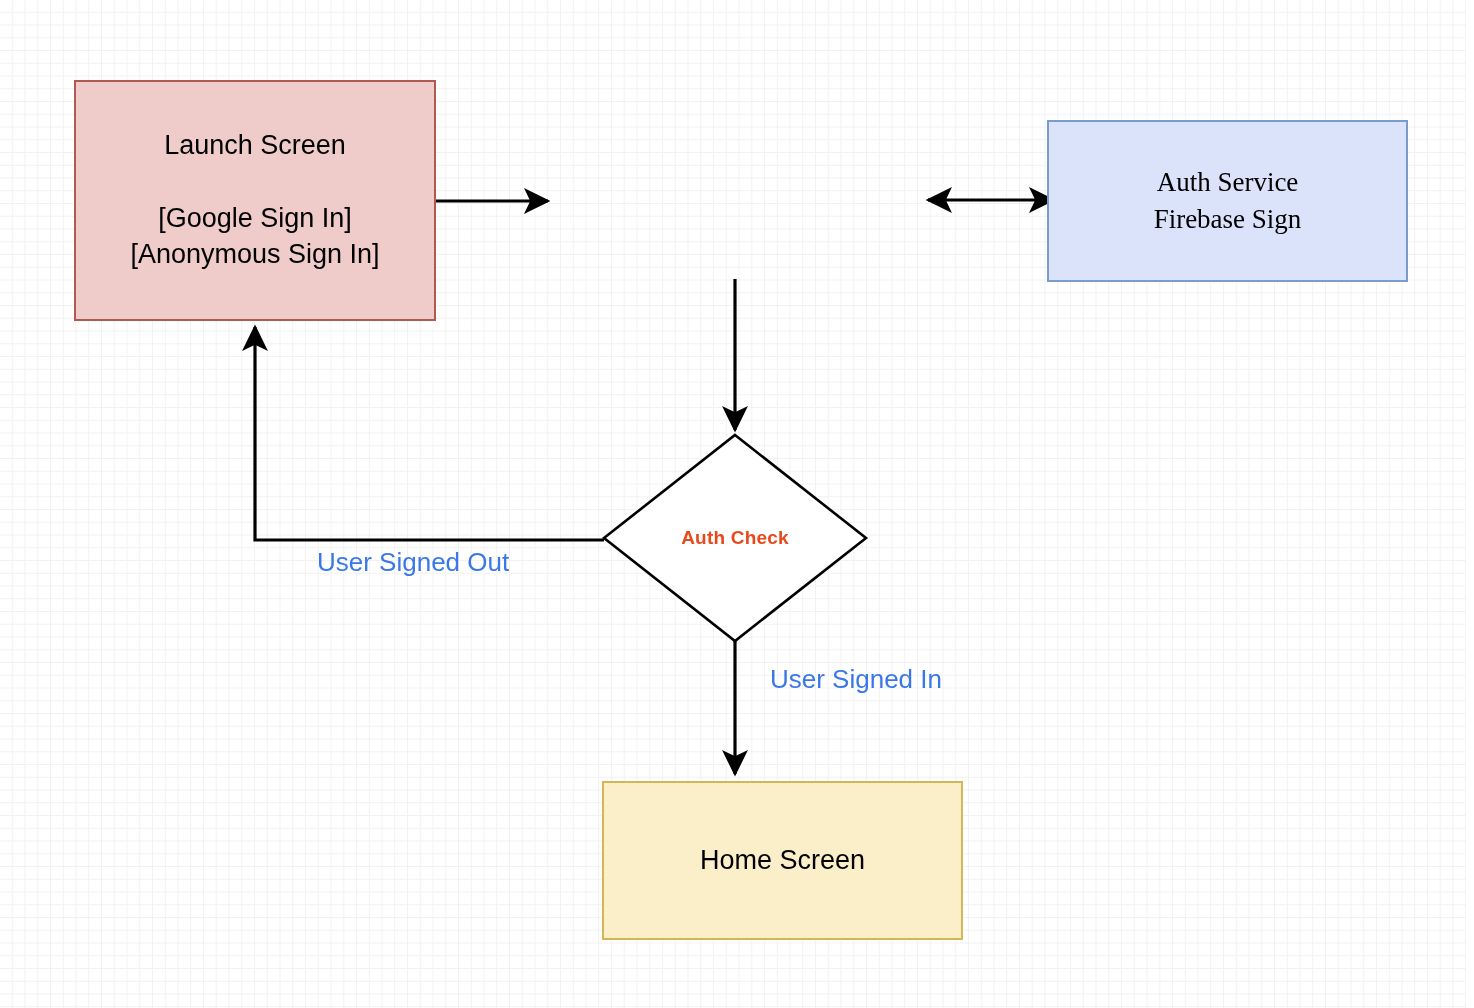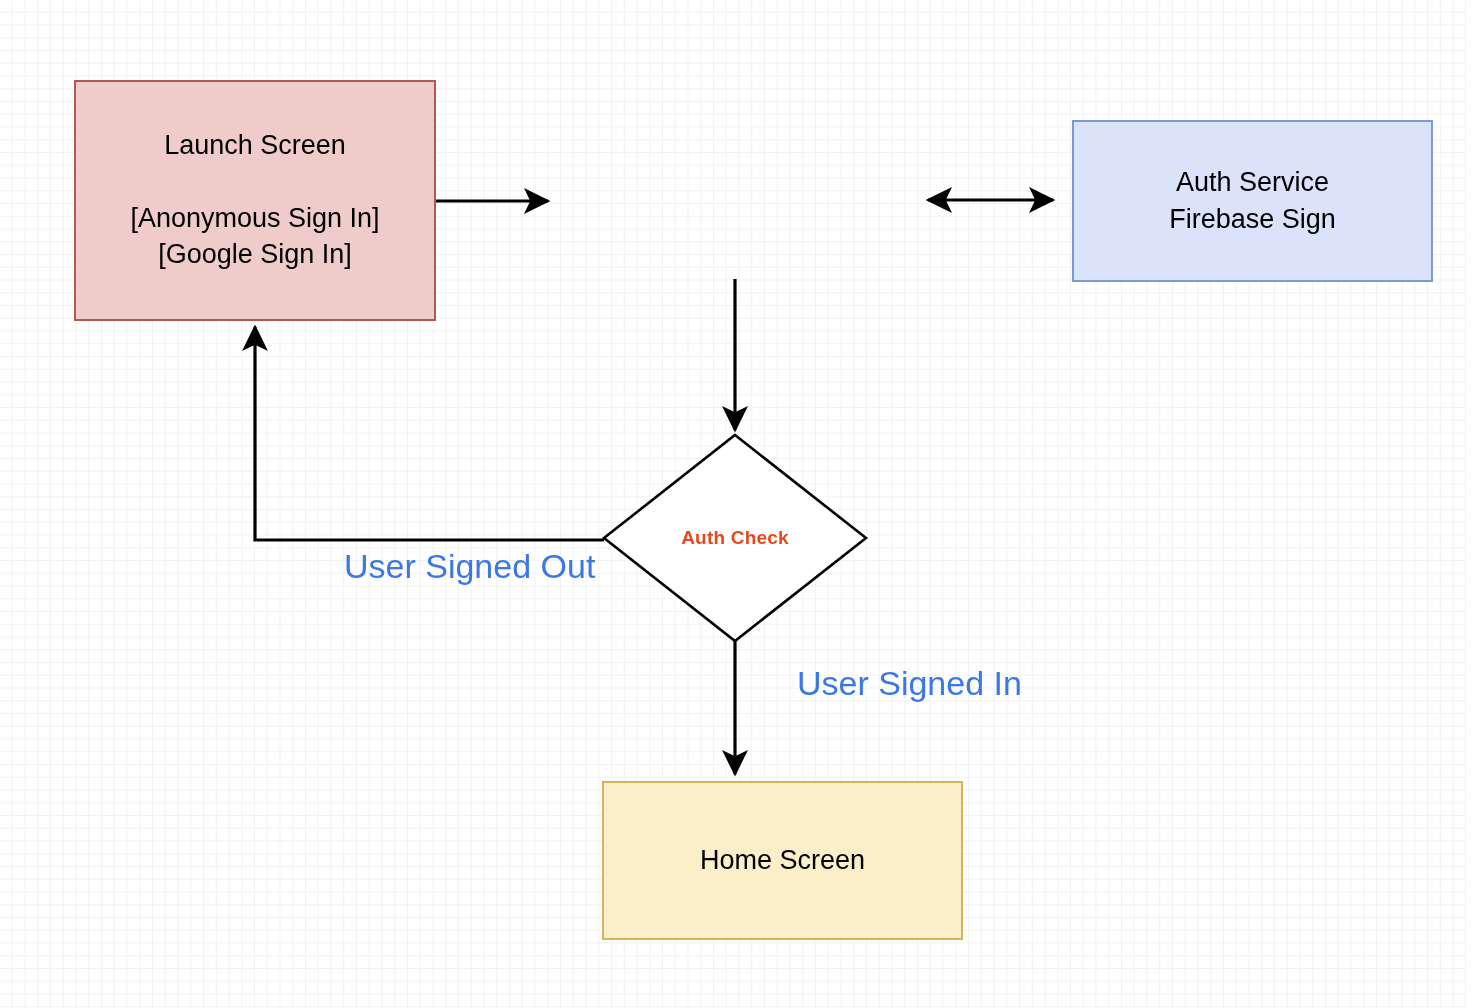--- a/index.html
+++ b/index.html
@@ -72,24 +72,25 @@
   #node-launch .sub-line  { line-height: 1.32; }
 
   #node-auth-provider {
     left: 554px; top: 121px;
     width: 362px; height: 158px;
     background: #d7e4cc;
     border-color: #8bb369;
   }
 
   #node-auth-service {
-    left: 1072px; top: 120px;
+    left: 1047px; top: 120px;
     width: 361px; height: 162px;
     background: #dbe3fb;
     border-color: #7a9bd0;
+    font-family: Liberation Serif, serif;
   }
   #node-auth-service .node-line { line-height: 1.38; }
 
   #node-home {
     left: 554px; top: 781px;
     width: 361px; height: 159px;
     background: #fbefca;
     border-color: #d5b656;
     margin-left: 48px;
   }
@@ -110,23 +111,22 @@
     font-size: 19px;
     font-weight: bold;
     color: #e8491c;
     letter-spacing: 0.2px;
   }
 
   
   .edge-label {
     position: absolute;
     color: #3b78e7;
-    font-size: 34px;
+    font-size: 26px;
     white-space: nowrap;
-    margin-left: 27px;
   }
   #label-signed-out { left: 317px; top: 547px; }
   #label-signed-in  { left: 770px; top: 664px; }
 </style>
 </head>
 <body>
 
 <div id="canvas">
 
   <svg id="edges" viewBox="0 0 1474 1008" width="1474" height="1008" xmlns="http://www.w3.org/2000/svg">
@@ -159,22 +159,22 @@
       <line x1="735" y1="641" x2="735" y2="774" stroke="#000000" stroke-width="3.2" marker-end="url(#arrowEnd)"></line>
     </g>
 
     <g>
       <polygon points="735,435 866,538 735,641 604,538" fill="#ffffff" stroke="#000000" stroke-width="2.6"></polygon>
     </g>
   </svg>
 
   <div class="node" id="node-launch">
     <span class="node-line title">Launch Screen</span>
+    <span class="node-line sub-line">[Google Sign In]</span>
     <span class="node-line sub-line">[Anonymous Sign In]</span>
-    <span class="node-line sub-line">[Google Sign In]</span>
   </div>
 
 
   <div class="node" id="node-auth-service">
     <span class="node-line">Auth Service</span>
     <span class="node-line">Firebase Sign</span>
   </div>
 
   <div id="node-auth-check">
     <span class="diamond-label">Auth Check</span>

